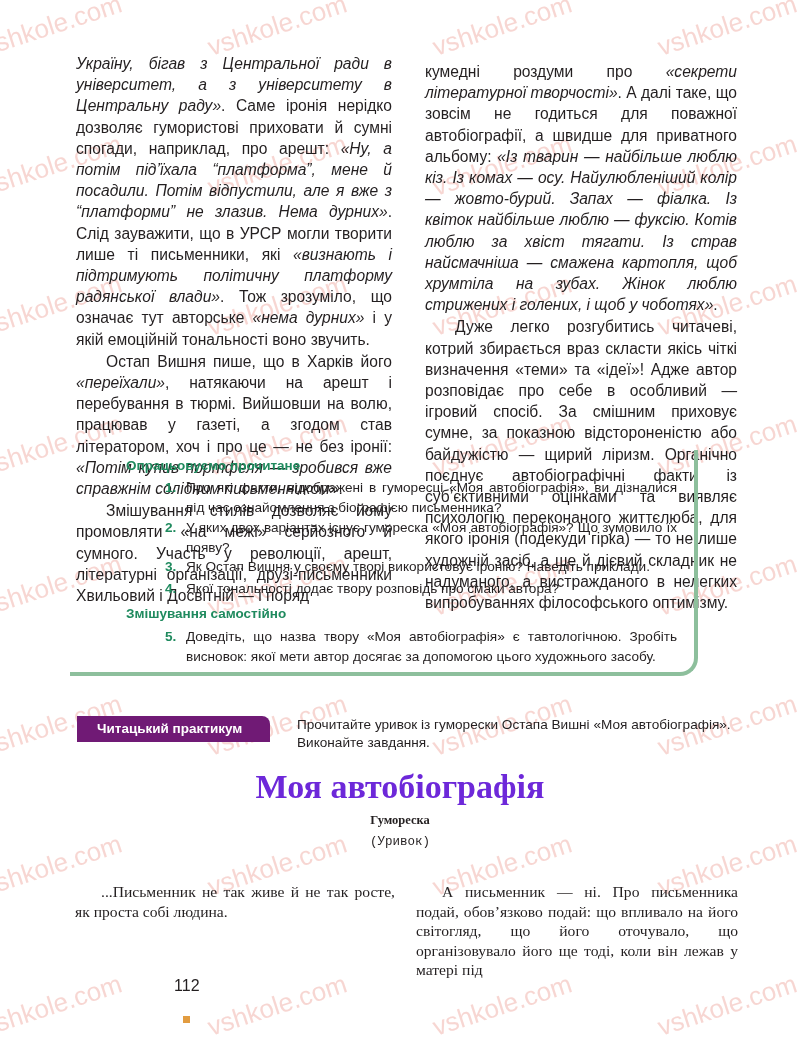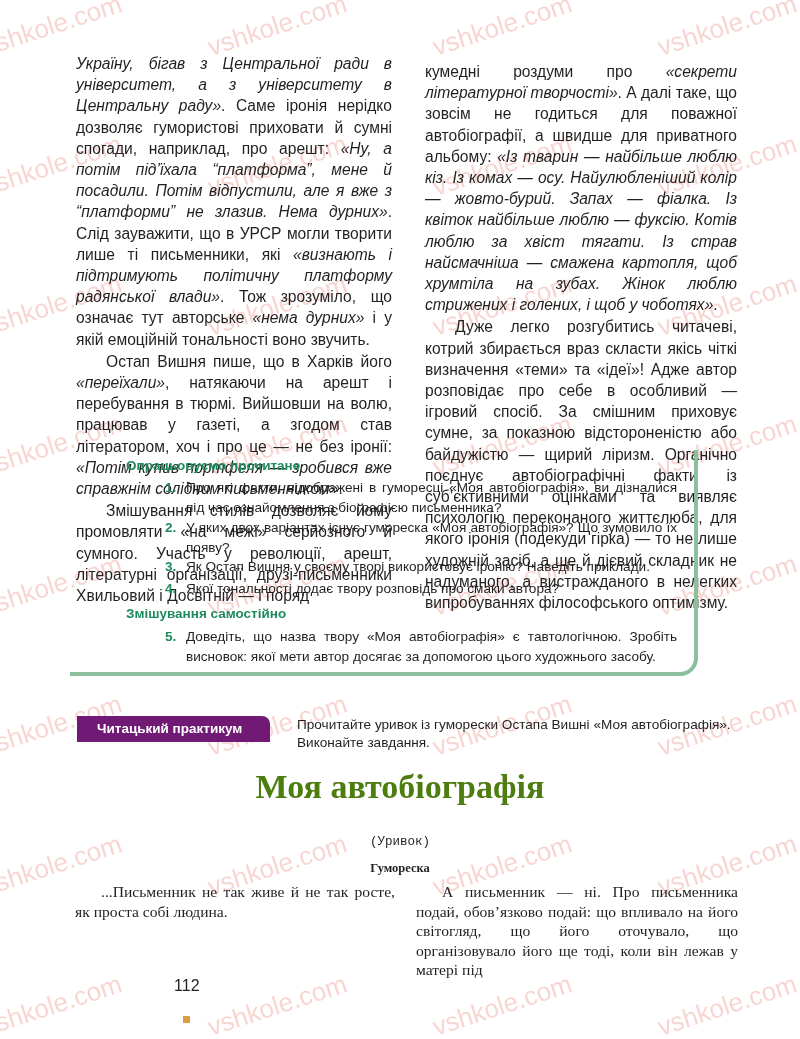--- a/index.html
+++ b/index.html
@@ -16,22 +16,22 @@
 
   .tasks-box { position: absolute; left: 70px; top: 450px; width: 628px; height: 226px; border-right: 4px solid #8dbf9c; border-bottom: 4px solid #8dbf9c; border-bottom-right-radius: 18px; }
   .section-title { position: absolute; font-family: "Liberation Sans", sans-serif; font-weight: bold; font-size: 13.5px; color: #1f8a5e; }
   .task { position: absolute; left: 165px; width: 512px; font-family: "Liberation Sans", sans-serif; font-size: 13.6px; line-height: 20px; color: #231f20; }
   .task .num { position: absolute; left: 0; color: #1f8a5e; font-weight: bold; }
   .task .txt { display: block; padding-left: 21px; text-align: justify; }
 
   .practicum-label { position: absolute; left: 77px; top: 716px; width: 193px; height: 26px; background: #701a75; border-top-right-radius: 8px; color: #fff; font-family: "Liberation Sans", sans-serif; font-weight: bold; font-size: 13.5px; line-height: 26px; padding-left: 20px; }
   .practicum-text { position: absolute; left: 297px; top: 716px; width: 440px; font-family: "Liberation Sans", sans-serif; font-size: 13.6px; line-height: 18px; }
 
-  .work-title { position: absolute; left: 0; width: 800px; top: 768px; text-align: center; font-family: "Liberation Serif", serif; font-weight: bold; font-size: 34px; color: #4d7c0f; }
-  .work-genre { position: absolute; left: 0; width: 800px; top: 813px; text-align: center; font-family: "Liberation Serif", serif; font-weight: bold; font-size: 12.5px; margin-top: 48px; }
+  .work-title { position: absolute; left: 0; width: 800px; top: 768px; text-align: center; font-family: "Liberation Serif", serif; font-weight: bold; font-size: 34px; color: #6d28d9; }
+  .work-genre { position: absolute; left: 0; width: 800px; top: 813px; text-align: center; font-family: "Liberation Serif", serif; font-weight: bold; font-size: 12.5px; }
   .work-excerpt { position: absolute; left: 0; width: 800px; top: 835px; text-align: center; font-family: Liberation Mono, monospace; font-size: 12.5px; }
 
   .serif-col { position: absolute; font-family: "Liberation Serif", serif; font-size: 15.6px; line-height: 19.5px; text-align: justify; }
   .serif-col p { text-indent: 26px; }
   .serif-left { left: 75px; top: 882px; width: 320px; }
   .serif-right { left: 416px; top: 882px; width: 322px; }
 
   .footer { position: absolute; left: 76px; top: 977px; font-family: "Liberation Sans", sans-serif; font-size: 12px; display: flex; align-items: center; gap: 21px; flex-direction: column; }
   .footer .pgnum { font-size: 16px; }
   .footer .sq { width: 7px; height: 7px; background: #e29c40; display: inline-block; margin: 0 6px; }

